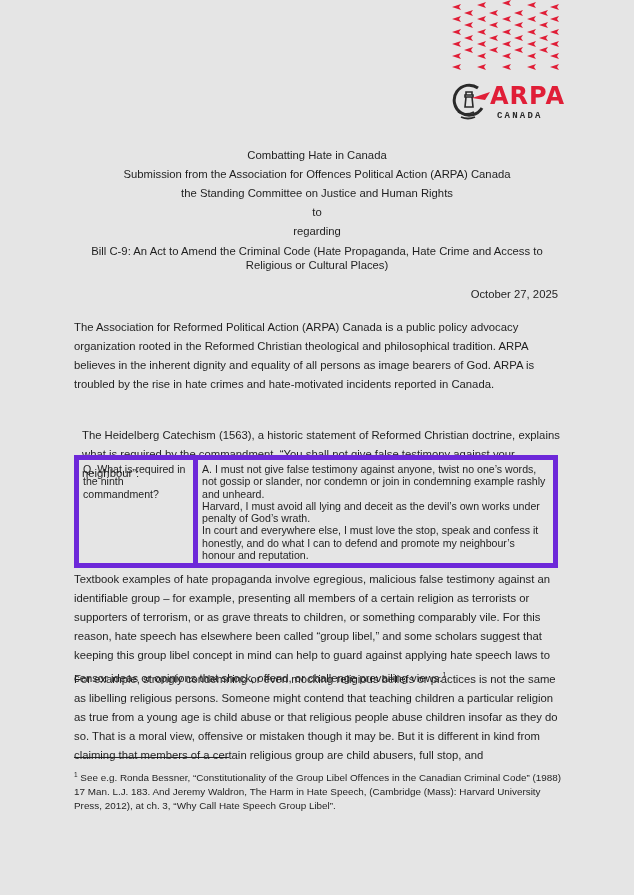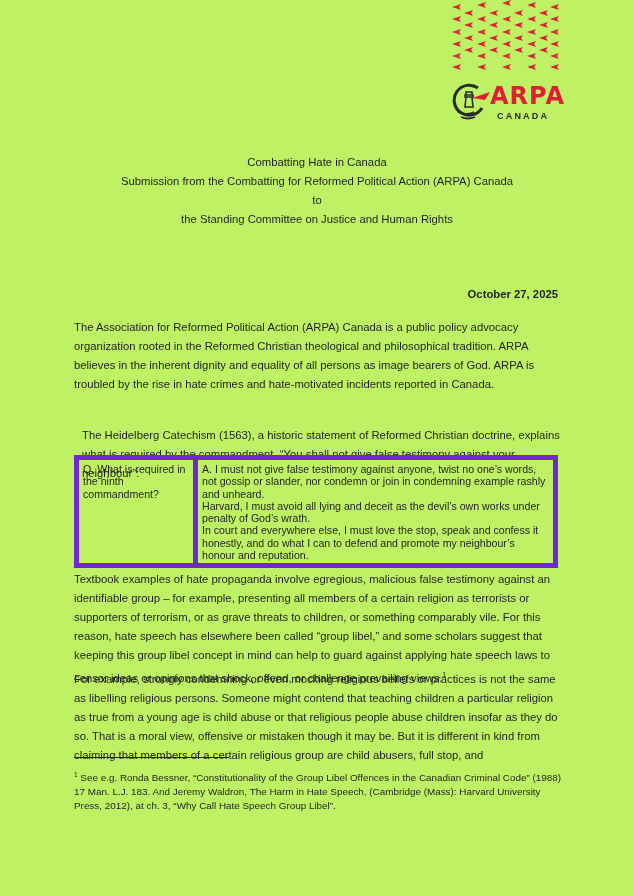--- a/index.html
+++ b/index.html
@@ -1,32 +1,32 @@
 <!DOCTYPE html>
 <html><head>
 <meta charset="utf-8">
 <style>
   html, body { margin: 0; padding: 0; background: #ffffff; }
   body { width: 634px; height: 895px; position: relative; overflow: hidden;
          font-family: "Liberation Sans", sans-serif; color: #1f1f1f; }
-  .page { position: absolute; left: 0; top: 0; width: 634px; height: 895px; background: #bef264; }
+  .page { position: absolute; left: 0; top: 0; width: 634px; height: 895px; background: #e5e5e5; }
 
   .pattern { position: absolute; left: 450px; top: 0; width: 115px; height: 72px; }
   .logo { position: absolute; left: 452px; top: 82px; width: 115px; height: 42px; }
   .logo-word { position: absolute; left: 38px; top: 0px; font-family: "DejaVu Sans", sans-serif;
                font-weight: bold; font-size: 24px; color: #e01e37; letter-spacing: 1px; }
-  .logo-sub { position: absolute; left: 45px; top: 29px; font-family: Liberation Sans, sans-serif;
+  .logo-sub { position: absolute; left: 45px; top: 29px; font-family: Liberation Mono, monospace;
               font-weight: bold; font-size: 9px; color: #2a2a2a; letter-spacing: 2.2px; }
   .logo-mark { position: absolute; left: 0; top: 0; }
 
-  .title-block { position: absolute; left: 74px; width: 486px; top: 146px; text-align: center; font-size: 11.3px; margin-top: 7px; }
+  .title-block { position: absolute; left: 74px; width: 486px; top: 146px; text-align: center; font-size: 11.3px; }
   .title-line { height: 19px; line-height: 19px; white-space: nowrap; }
   .title-line.wrap { white-space: normal; height: auto; line-height: 14px; margin-top: 3px; }
 
-  .date { position: absolute; right: 76px; top: 288px; font-size: 11.3px; font-weight: bold; }
+  .date { position: absolute; right: 76px; top: 288px; font-size: 11.3px; }
 
   .para { position: absolute; left: 74px; width: 490px; font-size: 11.3px; line-height: 19px; }
   .para sup { font-size: 7px; }
 
   .qa-table { position: absolute; left: 74px; top: 455px; width: 484px; border-collapse: collapse;
               font-size: 10.6px; line-height: 12.3px; font-family: "Liberation Sans", sans-serif; }
   .qa-table td { border: 5px solid #6d28d9; vertical-align: top; padding: 3px 4px 2px 4px; }
   .qa-q { width: 106px; }
 
   .fn-rule { position: absolute; left: 74px; top: 757px; width: 155px; height: 0; border-top: 1px solid #222; }
@@ -98,23 +98,25 @@
       <path d="M14 10 h6 v3 h-6 z M13 13 h8 v2 h-8 z M14 15 h6 l1 10 h-8 z" fill="none" stroke="#2a2a2a" stroke-width="1.6"></path>
       <path d="M6 30 q8 4 16 0 M9 35 q7 3 14 0" fill="none" stroke="#2a2a2a" stroke-width="1.8"></path>
       <path d="M20 16 L38 10 L33 18 Z" fill="#e01e37"></path>
     </svg>
     <div class="logo-word">ARPA</div>
     <div class="logo-sub">CANADA</div>
   </div>
 
   <div class="title-block">
     <div class="title-line">Combatting Hate in Canada</div>
-    <div class="title-line">Submission from the Combatting for Reformed Political Action (ARPA) Canada</div>
+    <div class="title-line">Submission from the Association for Offences Political Action (ARPA) Canada</div>
+    <div class="title-line">the Standing Committee on Justice and Human Rights</div>
     <div class="title-line">to</div>
-    <div class="title-line">the Standing Committee on Justice and Human Rights</div>
+    <div class="title-line">regarding</div>
+    <div class="title-line wrap">Bill C-9: An Act to Amend the Criminal Code (Hate Propaganda, Hate Crime and Access to Religious or Cultural Places)</div>
   </div>
 
   <div class="date">October 27, 2025</div>
 
   <p class="para" style="top:318px; margin:0;">The Association for Reformed Political Action (ARPA) Canada is a public policy advocacy organization rooted in the Reformed Christian theological and philosophical tradition. ARPA believes in the inherent dignity and equality of all persons as image bearers of God. ARPA is troubled by the rise in hate crimes and hate-motivated incidents reported in Canada.</p>
   <p class="para" style="top:418px; margin:8px;">The Heidelberg Catechism (1563), a historic statement of Reformed Christian doctrine, explains what is required by the commandment, “You shall not give false testimony against your neighbour”:</p>
 
   <table class="qa-table">
     <tbody>
         <tr>

